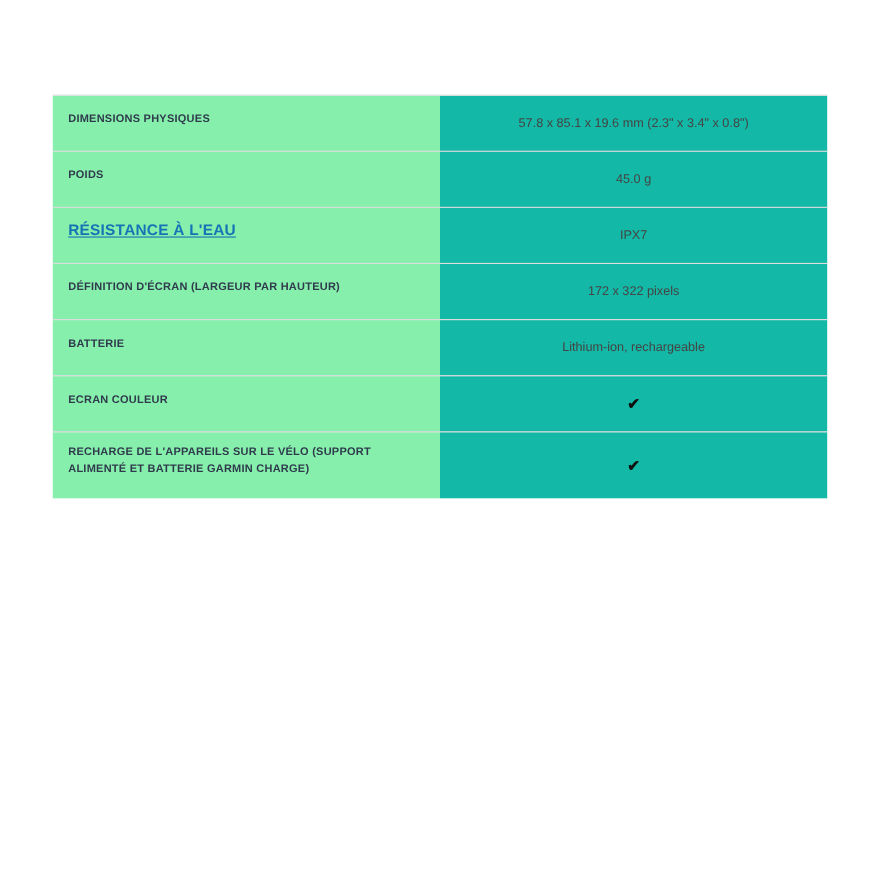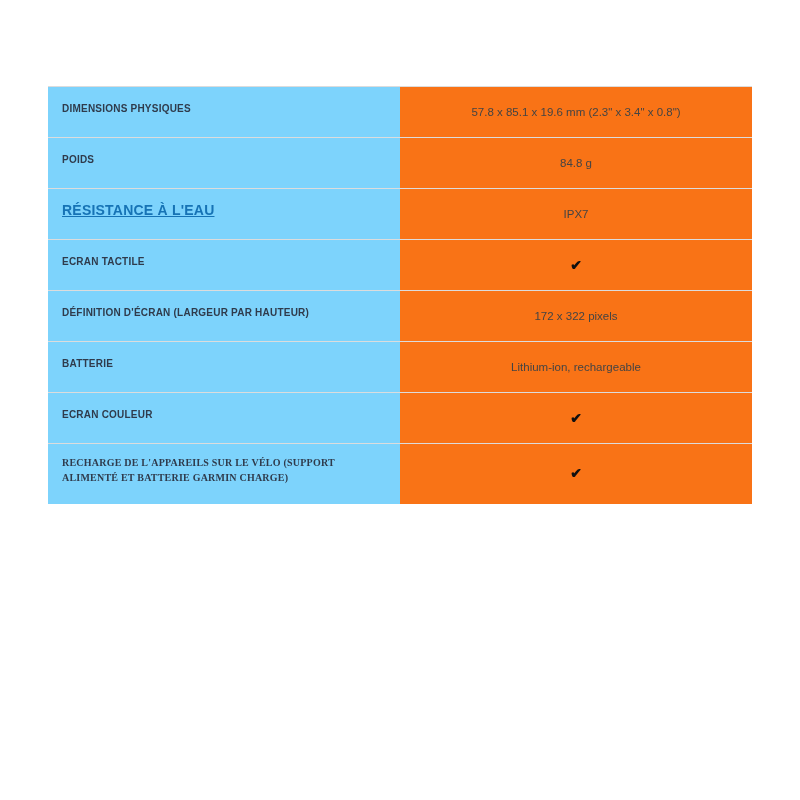--- a/index.html
+++ b/index.html
@@ -25,35 +25,34 @@
     border-collapse: collapse;
     table-layout: fixed;
   }
 
   table.spec-table tr.spec-row {
     border-top: 1px solid #dcdcdc;
   }
 
   table.spec-table tr.spec-row.is-last {
     border-bottom: none;
-    font-family: Liberation Serif, serif;
   }
 
   td.spec-label-cell {
     width: 352px;
-    background: #7dd3fc;
+    background: #86efac;
     vertical-align: middle;
     padding: 0 18px 8px 14px;
     height: 51px;
     box-sizing: border-box;
   }
 
   td.spec-value-cell {
     width: 352px;
-    background: #f97316;
+    background: #14b8a6;
     vertical-align: middle;
     text-align: center;
     padding: 0 20px;
     height: 51px;
     box-sizing: border-box;
   }
 
   .spec-label-text {
     font-size: 10px;
     font-weight: bold;
@@ -110,35 +109,27 @@
           </td>
           <td class="spec-value-cell">
             <span class="spec-value-text">57.8 x 85.1 x 19.6 mm (2.3" x 3.4" x 0.8")</span>
           </td>
         </tr>
         <tr class="spec-row">
           <td class="spec-label-cell">
             <span class="spec-label-text">POIDS</span>
           </td>
           <td class="spec-value-cell">
-            <span class="spec-value-text">84.8 g</span>
+            <span class="spec-value-text">45.0 g</span>
           </td>
         </tr>
         <tr class="spec-row">
           <td class="spec-label-cell"><a class="spec-label-link">RÉSISTANCE À L'EAU</a></td>
           <td class="spec-value-cell">
             <span class="spec-value-text">IPX7</span>
-          </td>
-        </tr>
-        <tr class="spec-row">
-          <td class="spec-label-cell">
-            <span class="spec-label-text">ECRAN TACTILE</span>
-          </td>
-          <td class="spec-value-cell">
-            <span class="spec-check">✔</span>
           </td>
         </tr>
         <tr class="spec-row">
           <td class="spec-label-cell">
             <span class="spec-label-text">DÉFINITION D'ÉCRAN (LARGEUR PAR HAUTEUR)</span>
           </td>
           <td class="spec-value-cell">
             <span class="spec-value-text">172 x 322 pixels</span>
           </td>
         </tr>

